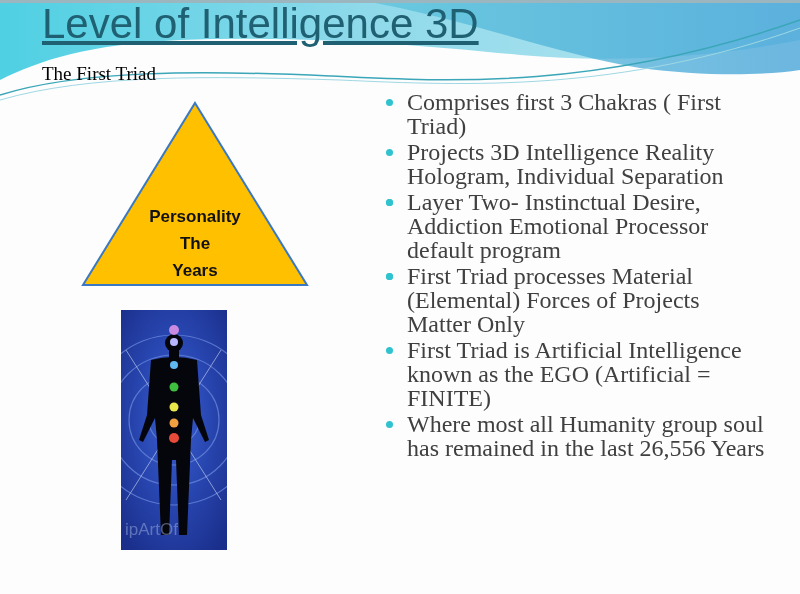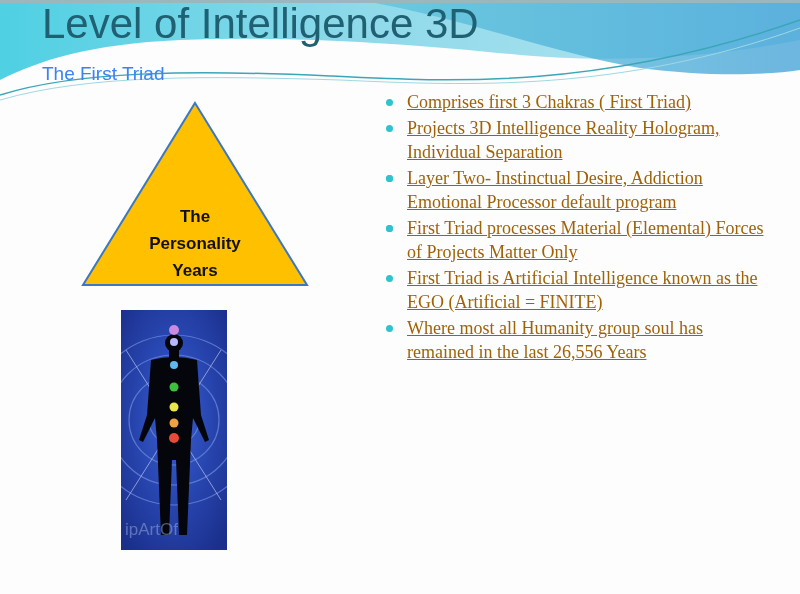--- a/index.html
+++ b/index.html
@@ -1,24 +1,24 @@
 <!DOCTYPE html>
 <html><head>
 <meta charset="utf-8">
 <style>
   html,body{margin:0;padding:0;}
   body{width:800px;height:594px;position:relative;overflow:hidden;background:#fdfdfd;font-family:"Liberation Serif",serif;}
   .bg{position:absolute;left:0;top:0;width:800px;height:594px;}
-  .title{position:absolute;left:42px;top:0px;font-family:"Liberation Sans",sans-serif;font-size:42px;color:#1f6072;letter-spacing:0px;line-height:48px;white-space:nowrap;}
-  .subtitle{position:absolute;left:42px;top:62px;font-family:Liberation Sans, sans-serif;font-size:19px;color:#3b82f6;line-height:24px;}
+  .title{position:absolute;left:42px;top:0px;font-family:"Liberation Sans",sans-serif;font-size:42px;color:#1f6072;letter-spacing:0px;line-height:48px;white-space:nowrap;text-decoration:underline;}
+  .subtitle{position:absolute;left:42px;top:62px;font-family:Liberation Serif, serif;font-size:19px;color:#000000;line-height:24px;}
   .triangle{position:absolute;left:80px;top:100px;width:230px;height:200px;}
   .tri-label{position:absolute;left:120px;top:203px;width:150px;text-align:center;font-family:"Liberation Sans",sans-serif;font-weight:bold;font-size:17px;line-height:27px;color:#111;}
   .photo{position:absolute;left:121px;top:310px;width:106px;height:240px;overflow:hidden;}
   .bullets{position:absolute;left:386px;top:90px;width:380px;margin:0;padding:0;list-style:none;}
-  .bullets li{position:relative;padding-left:21px;font-size:18px;line-height:24px;color:#a16207;margin-bottom:2px;text-decoration:underline;}
+  .bullets li{position:relative;padding-left:21px;font-size:24px;line-height:24px;color:#404040;margin-bottom:2px;}
   .bullets li .dot{position:absolute;left:0;top:9px;width:7px;height:7px;border-radius:50%;background:#2fc3cf;}
 </style>
 </head>
 <body>
 
 <svg class="bg" viewBox="0 0 800 594" preserveAspectRatio="none">
   <defs>
     <linearGradient id="g1" x1="0" y1="0" x2="1" y2="0">
       <stop offset="0" stop-color="#4fd0e3"></stop>
       <stop offset="0.45" stop-color="#8ed9ea"></stop>
@@ -37,22 +37,22 @@
   <rect x="0" y="0" width="800" height="3" fill="#9cb6c0"></rect>
 </svg>
 
 <div class="title">Level of Intelligence 3D</div>
 <div class="subtitle">The First Triad</div>
 
 <svg class="triangle" viewBox="0 0 230 200">
   <polygon points="115,3 227,185 3,185" fill="#ffc000" stroke="#3a78c2" stroke-width="2"></polygon>
 </svg>
 <div class="tri-label">
+  <div>Personality</div>
   <div>The</div>
-  <div>Personality</div>
   <div>Years</div>
 </div>
 
 <svg class="photo" viewBox="0 0 106 240">
   <defs>
     <radialGradient id="rg" cx="0.5" cy="0.45" r="0.7">
       <stop offset="0" stop-color="#3a5fd0"></stop>
       <stop offset="0.5" stop-color="#2846b0"></stop>
       <stop offset="1" stop-color="#1a2e8a"></stop>
     </radialGradient>

